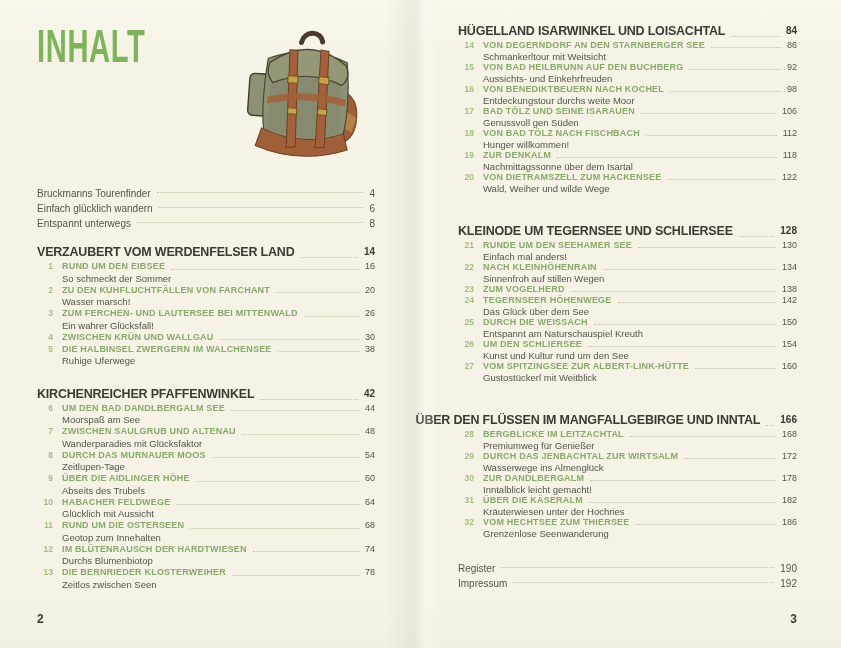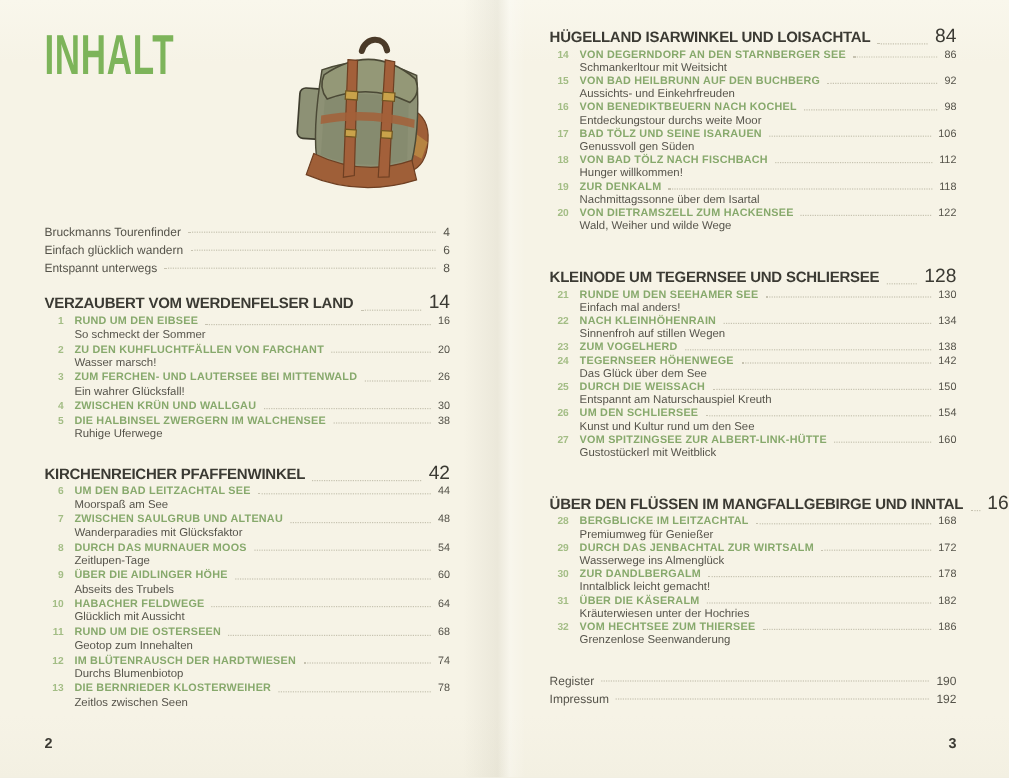--- a/index.html
+++ b/index.html
@@ -34,27 +34,27 @@
   .intro-list { margin-top:120px; }
   .outro-list { margin-top:22px; }
   .plain-row { display:flex; align-items:center; line-height:15px; font-size:10px; color:#55534a; }
 
   .leader { flex:1 1 auto; border-bottom:1px dotted #c6c2b0; margin:0 6px 3px 6px; min-width:8px; }
 
   .toc-section.first { margin-top:10px; }
   .page-left  .toc-section + .toc-section { margin-top:16px; }
   .page-right .toc-section + .toc-section { margin-top:26px; }
 
-  .sec-head { display:flex; align-items:flex-end; height:20px; }
+  .sec-head { display:flex; align-items:flex-end; height:20px;justify-content:flex-end; }
   .sec-title {
     font-size:12.5px; font-weight:700; letter-spacing:-0.2px;
     font-stretch:condensed;
     color:#3b3a33; white-space:nowrap; line-height:18px;
   }
-  .sec-page { font-size:16px; font-weight:400; color:#3b3a33; line-height:18px; }
+  .sec-page { font-size:10px; font-weight:700; color:#3b3a33; line-height:18px; }
 
   .entry { display:flex; align-items:flex-start; }
   .page-left  .entry { margin-bottom:0.5px; }
   .page-right .entry { margin-bottom:0; }
   .entry-num {
     flex:0 0 16px; text-align:right; margin-right:9px;
     font-size:8.5px; color:#a3bd85; font-weight:700;
   }
   .page-left  .entry-num, .page-left  .entry-row, .page-left  .entry-sub { line-height:11.5px; }
   .page-right .entry-num, .page-right .entry-row, .page-right .entry-sub { line-height:11px; }
@@ -209,21 +209,21 @@
         <span class="sec-title">KIRCHENREICHER PFAFFENWINKEL</span>
         <span class="leader"></span>
         <span class="sec-page">42</span>
       </div>
       <div>
 
           <div class="entry">
             <span class="entry-num">6</span>
             <div class="entry-main">
               <div class="entry-row">
-                <span class="entry-title">UM DEN BAD LEITZACHTAL SEE</span>
+                <span class="entry-title">UM DEN BAD DANDLBERGALM SEE</span>
                 <span class="leader"></span>
                 <span class="entry-page">44</span>
               </div>
               <div class="entry-sub">Moorspaß am See</div>
             </div>
           </div>
 
           <div class="entry">
             <span class="entry-num">7</span>
             <div class="entry-main">

